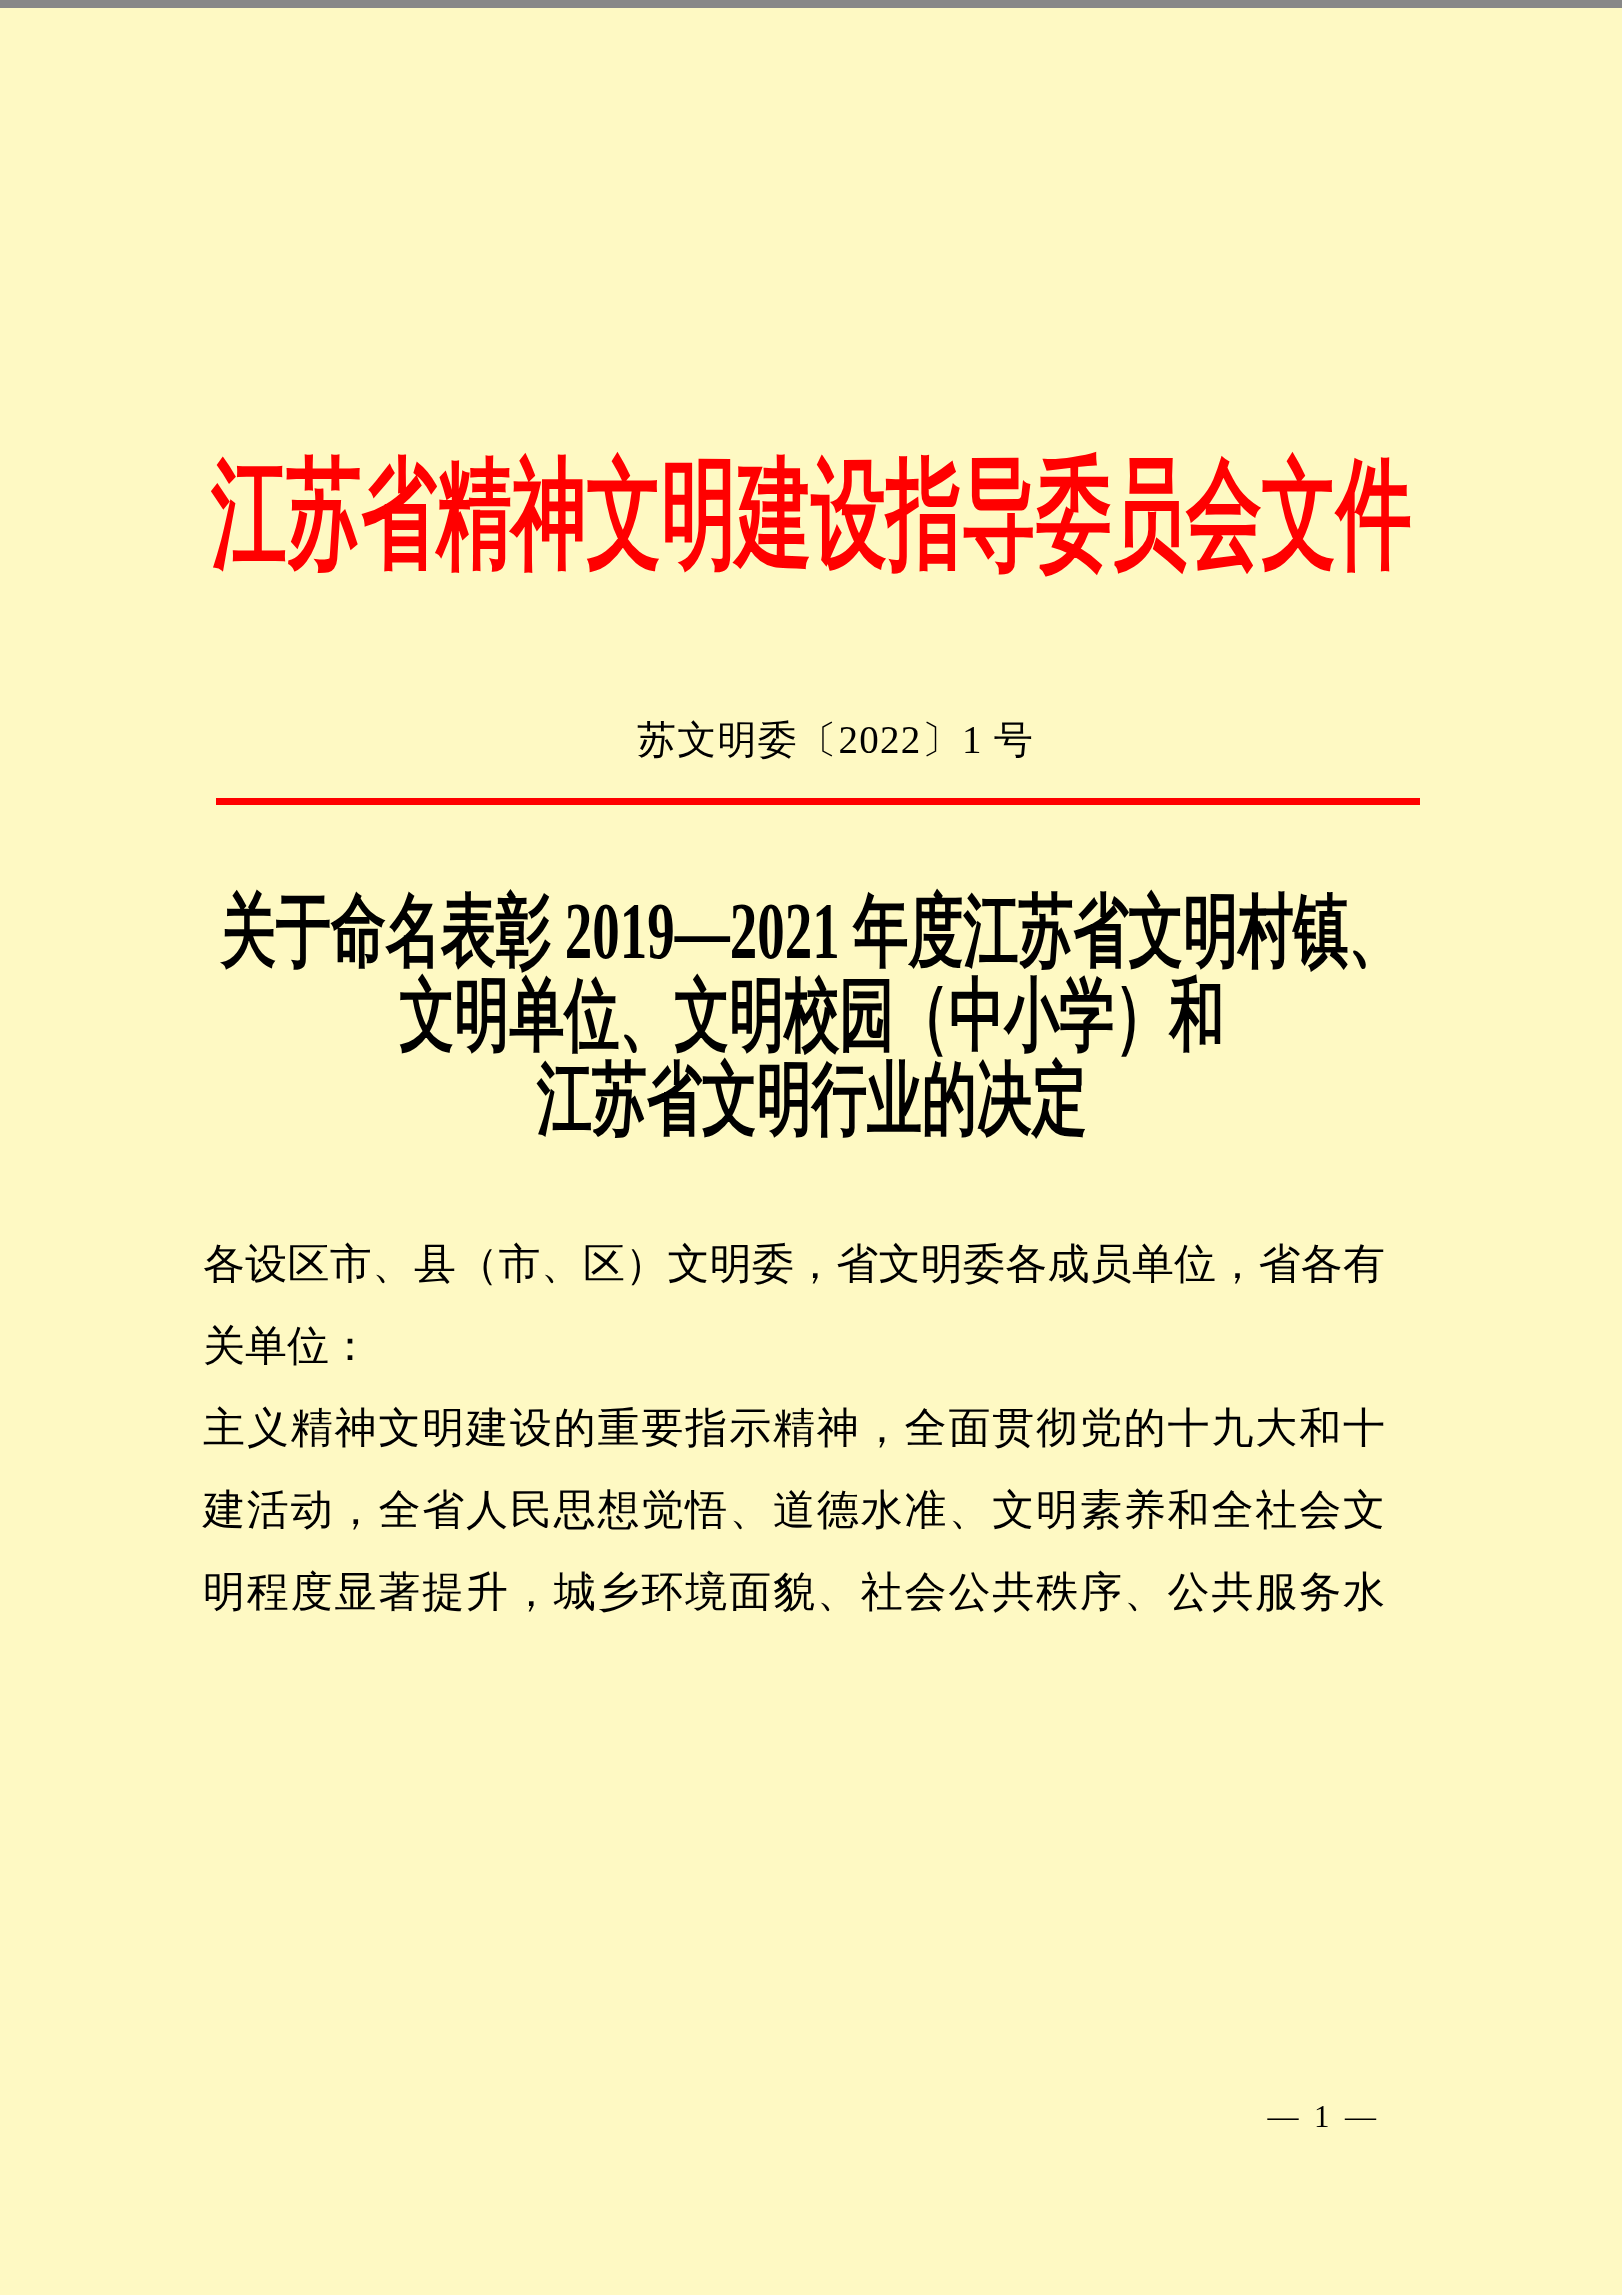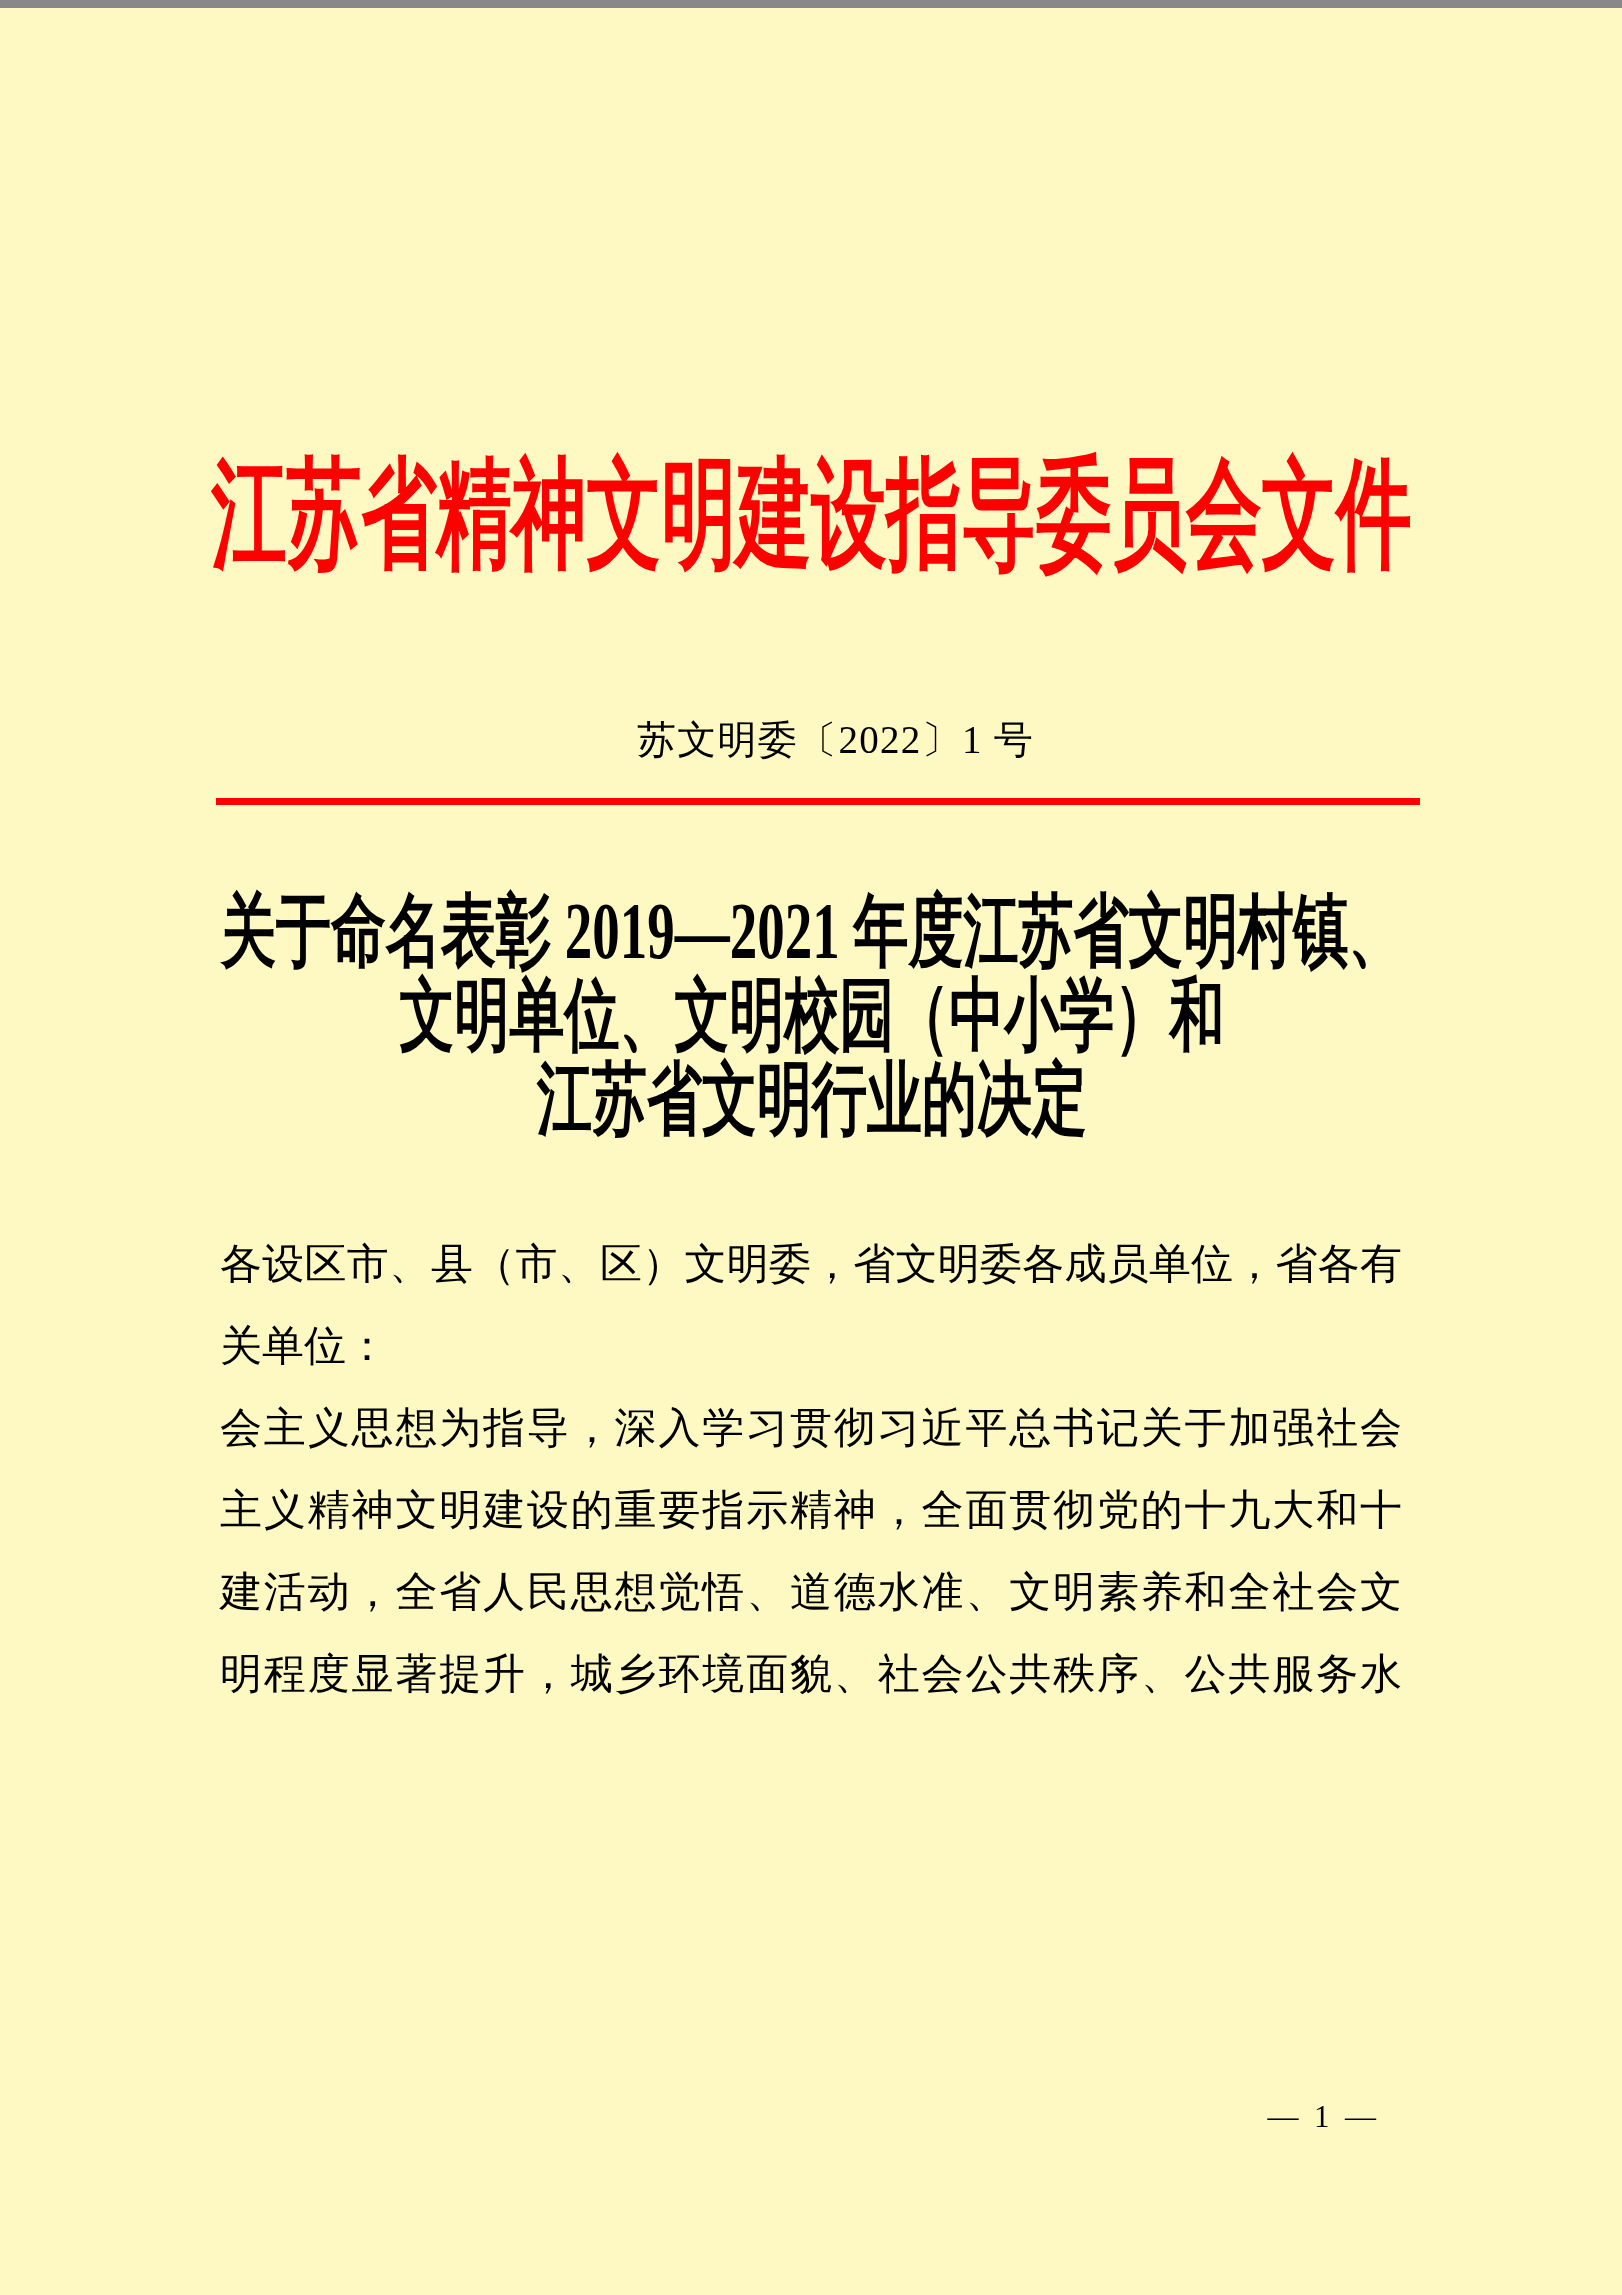--- a/index.html
+++ b/index.html
@@ -72,21 +72,21 @@
     line-height: 58px;
     transform: scaleY(1.45);
     transform-origin: 50% 0;
     white-space: nowrap;
   }
 
   
   .body-text {
     position: absolute;
     top: 1215px;
-    left: 220px;
+    left: 203px;
     width: 1182px;
     font-size: 42px;
     line-height: 82px;
     color: #000000;
   }
   .body-text .jline {
     text-align: justify;
     text-align-last: justify;
     text-justify: inter-character;
     white-space: nowrap;
@@ -123,21 +123,20 @@
 
   <div class="doc-title">
     <div>关于命名表彰 2019—2021 年度江苏省文明村镇、</div>
     <div>文明单位、文明校园（中小学）和</div>
     <div>江苏省文明行业的决定</div>
   </div>
 
   <div class="body-text">
     <div class="jline">各设区市、县（市、区）文明委，省文明委各成员单位，省各有</div>
     <div class="sline">关单位：</div>
-    <div class="jline">会主义思想为指导，深入学习贯彻习近平总书记关于加强社会</div>
     <div class="jline">主义精神文明建设的重要指示精神，全面贯彻党的十九大和十</div>
     <div class="jline">建活动，全省人民思想觉悟、道德水准、文明素养和全社会文</div>
     <div class="jline">明程度显著提升，城乡环境面貌、社会公共秩序、公共服务水</div>
   </div>
 
   <div class="pagenum">— 1 —</div>
 
 </div>
 
 

